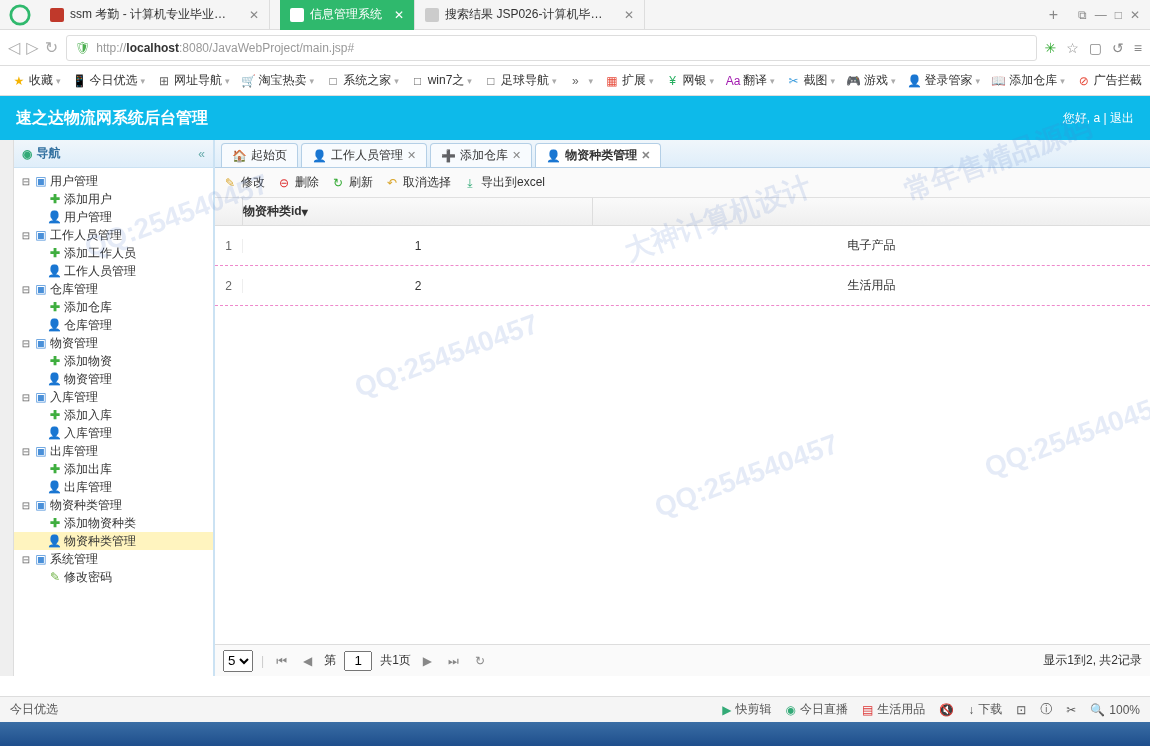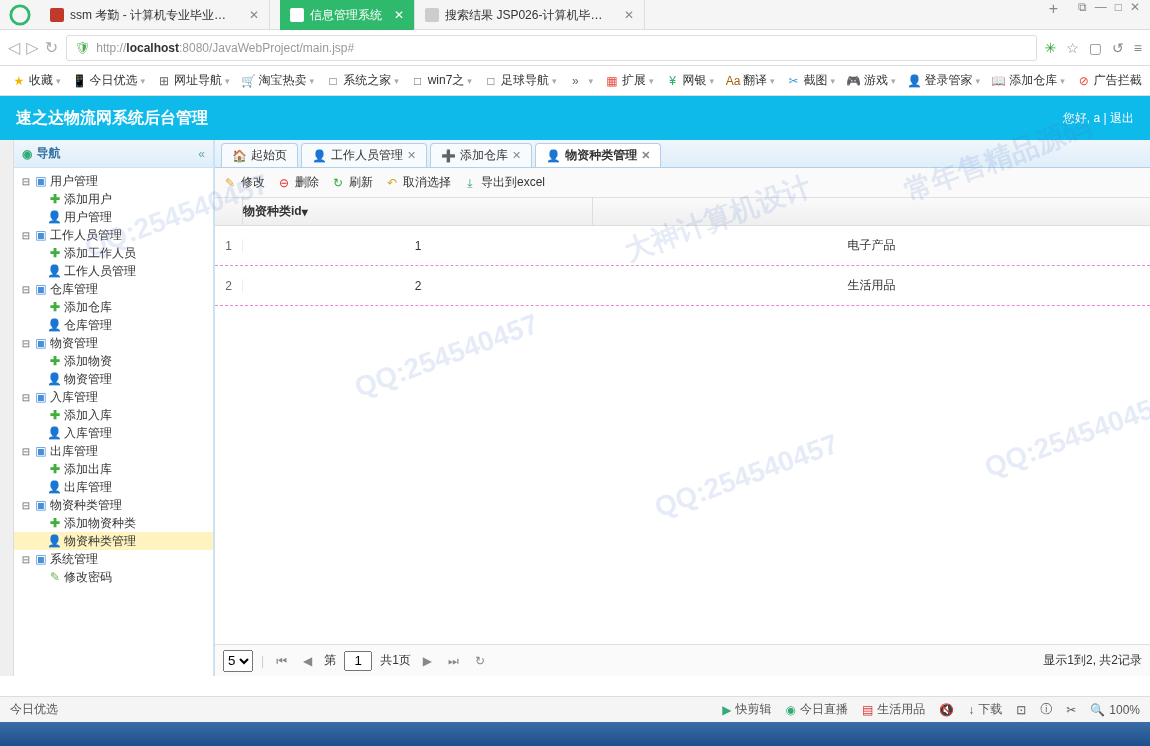--- a/index.html
+++ b/index.html
@@ -1,19 +1,19 @@
 <!DOCTYPE html>
 <html><head>
 <meta charset="utf-8">
 <style>
 * { box-sizing: border-box; margin: 0; padding: 0; }
 body { font-family: "Microsoft YaHei", Arial, sans-serif; font-size: 12px; color: #333; background: #fff; width: 1150px; height: 746px; overflow: hidden; position: relative; }
 
 
-.browser-top { height: 30px; background: #f5f5f5; display: flex; align-items: flex-start; border-bottom: 1px solid #ddd; }
+.browser-top { height: 30px; background: #f5f5f5; display: flex; align-items: center; border-bottom: 1px solid #ddd; }
 .browser-logo { width: 40px; height: 30px; display: flex; align-items: center; justify-content: center; }
 .browser-logo svg { width: 22px; height: 22px; }
 .browser-tabs { display: flex; flex: 1; height: 30px; }
 .browser-tab { display: flex; align-items: center; padding: 0 10px; border-right: 1px solid #ddd; max-width: 230px; gap: 6px; cursor: pointer; }
 .browser-tab.active { background: #2fb96d; color: #fff; margin-left: 10px; }
 .browser-tab .favicon { width: 14px; height: 14px; flex-shrink: 0; }
 .browser-tab .close { margin-left: 6px; color: #888; }
 .browser-tab.active .close { color: #fff; }
 .browser-controls { display: flex; gap: 8px; padding: 0 10px; color: #888; }
 
@@ -198,21 +198,21 @@
       <span class="ic" style="color:#e74c3c">▦</span>
       <span>扩展</span>
       <span style="color:#aaa;font-size:9px">▾</span>
     </div>
     <div class="bm-item">
       <span class="ic" style="color:#27ae60">¥</span>
       <span>网银</span>
       <span style="color:#aaa;font-size:9px">▾</span>
     </div>
     <div class="bm-item">
-      <span class="ic" style="color:#a16207">Aa</span>
+      <span class="ic" style="color:#a21caf">Aa</span>
       <span>翻译</span>
       <span style="color:#aaa;font-size:9px">▾</span>
     </div>
     <div class="bm-item">
       <span class="ic" style="color:#3498db">✂</span>
       <span>截图</span>
       <span style="color:#aaa;font-size:9px">▾</span>
     </div>
     <div class="bm-item">
       <span class="ic" style="color:#666">🎮</span>

